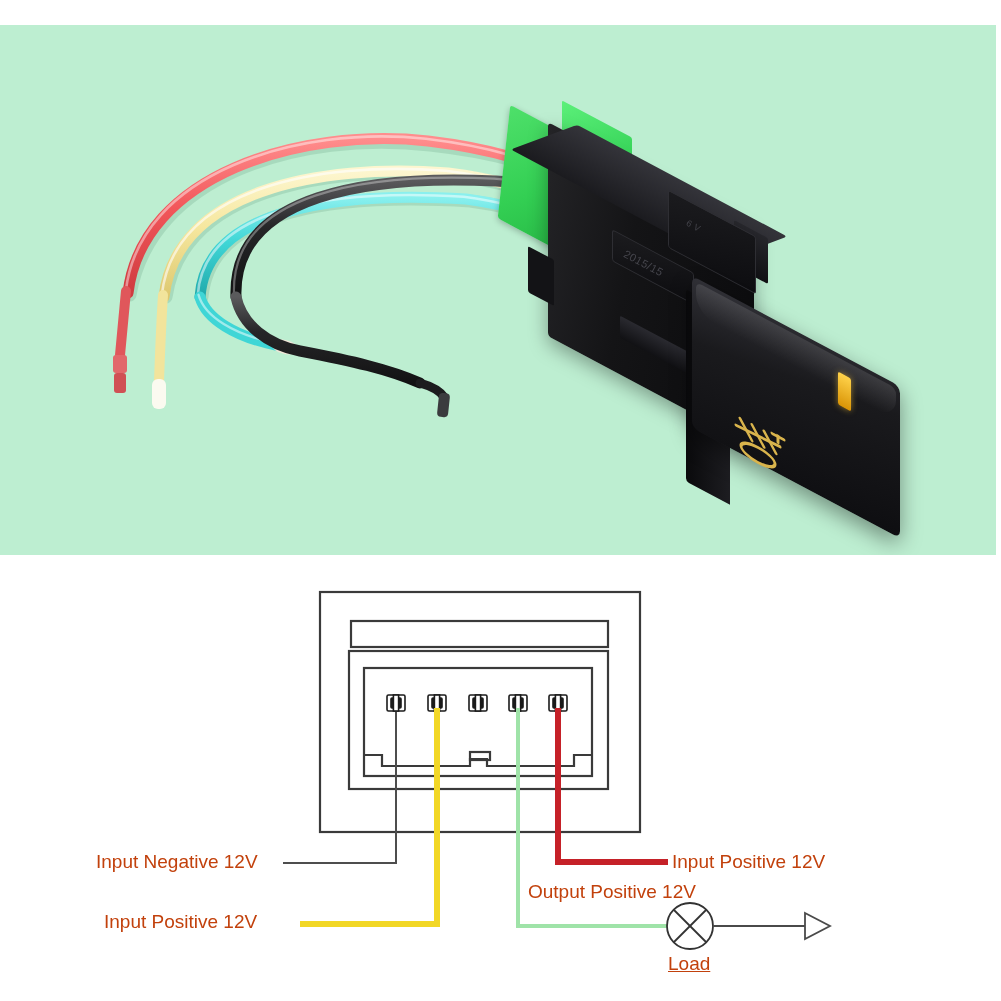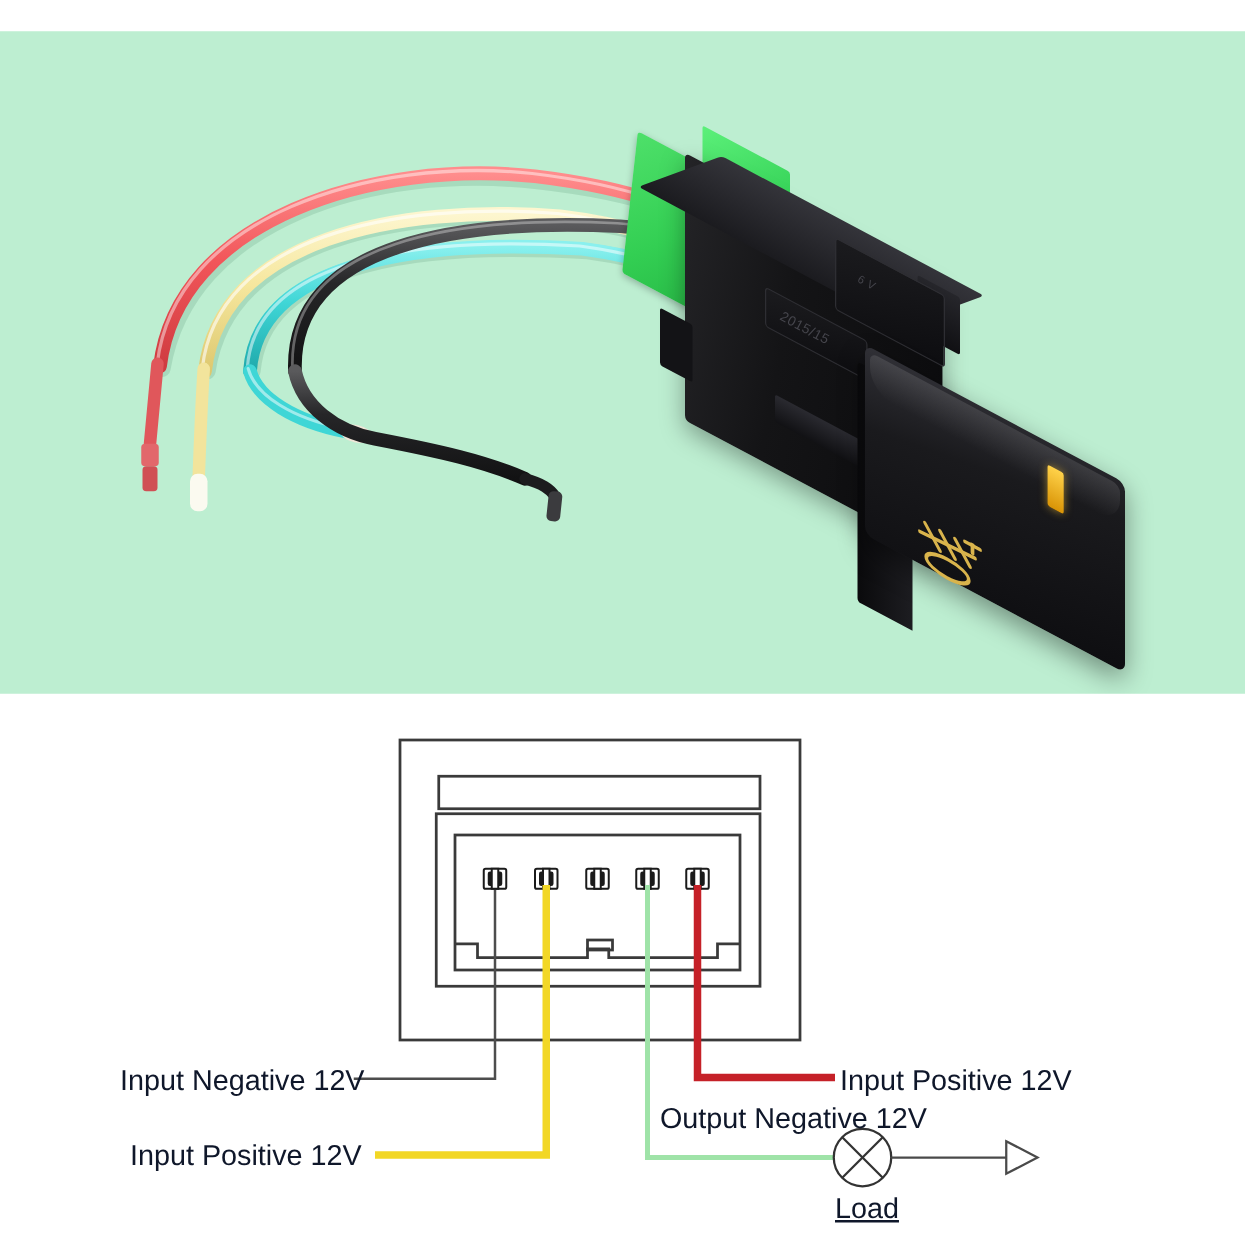--- a/index.html
+++ b/index.html
@@ -187,22 +187,22 @@
     height: 445px;
     background: #ffffff;
   }
   #schematic {
     position: absolute;
     left: 0; top: 0;
     width: 1001px; height: 445px;
   }
   .dlabel {
     position: absolute;
-    color: #0f172a;
-    font-size: 23px;
+    color: #c2410c;
+    font-size: 19px;
     white-space: nowrap;
     font-family: "Liberation Sans", sans-serif;
   }
   #label-input-negative { left: 96px;  top: 851px; }
   #label-input-positive-yellow { left: 104px; top: 911px; }
   #label-input-positive-red { left: 672px; top: 851px; }
   #label-output-positive { left: 528px; top: 881px; }
   #label-load { left: 668px; top: 953px; text-decoration: underline; }
 </style>
 </head>
@@ -379,17 +379,17 @@
     </svg>
 
   </div>
 
   <div class="dlabel" id="label-input-negative">Input Negative 12V</div>
 
   <div class="dlabel" id="label-input-positive-yellow">Input Positive 12V</div>
 
   <div class="dlabel" id="label-input-positive-red">Input Positive 12V</div>
 
-  <div class="dlabel" id="label-output-positive">Output Negative 12V</div>
+  <div class="dlabel" id="label-output-positive">Output Positive 12V</div>
 
   <div class="dlabel" id="label-load">Load</div>
 
 </div>
 
 </body></html>

